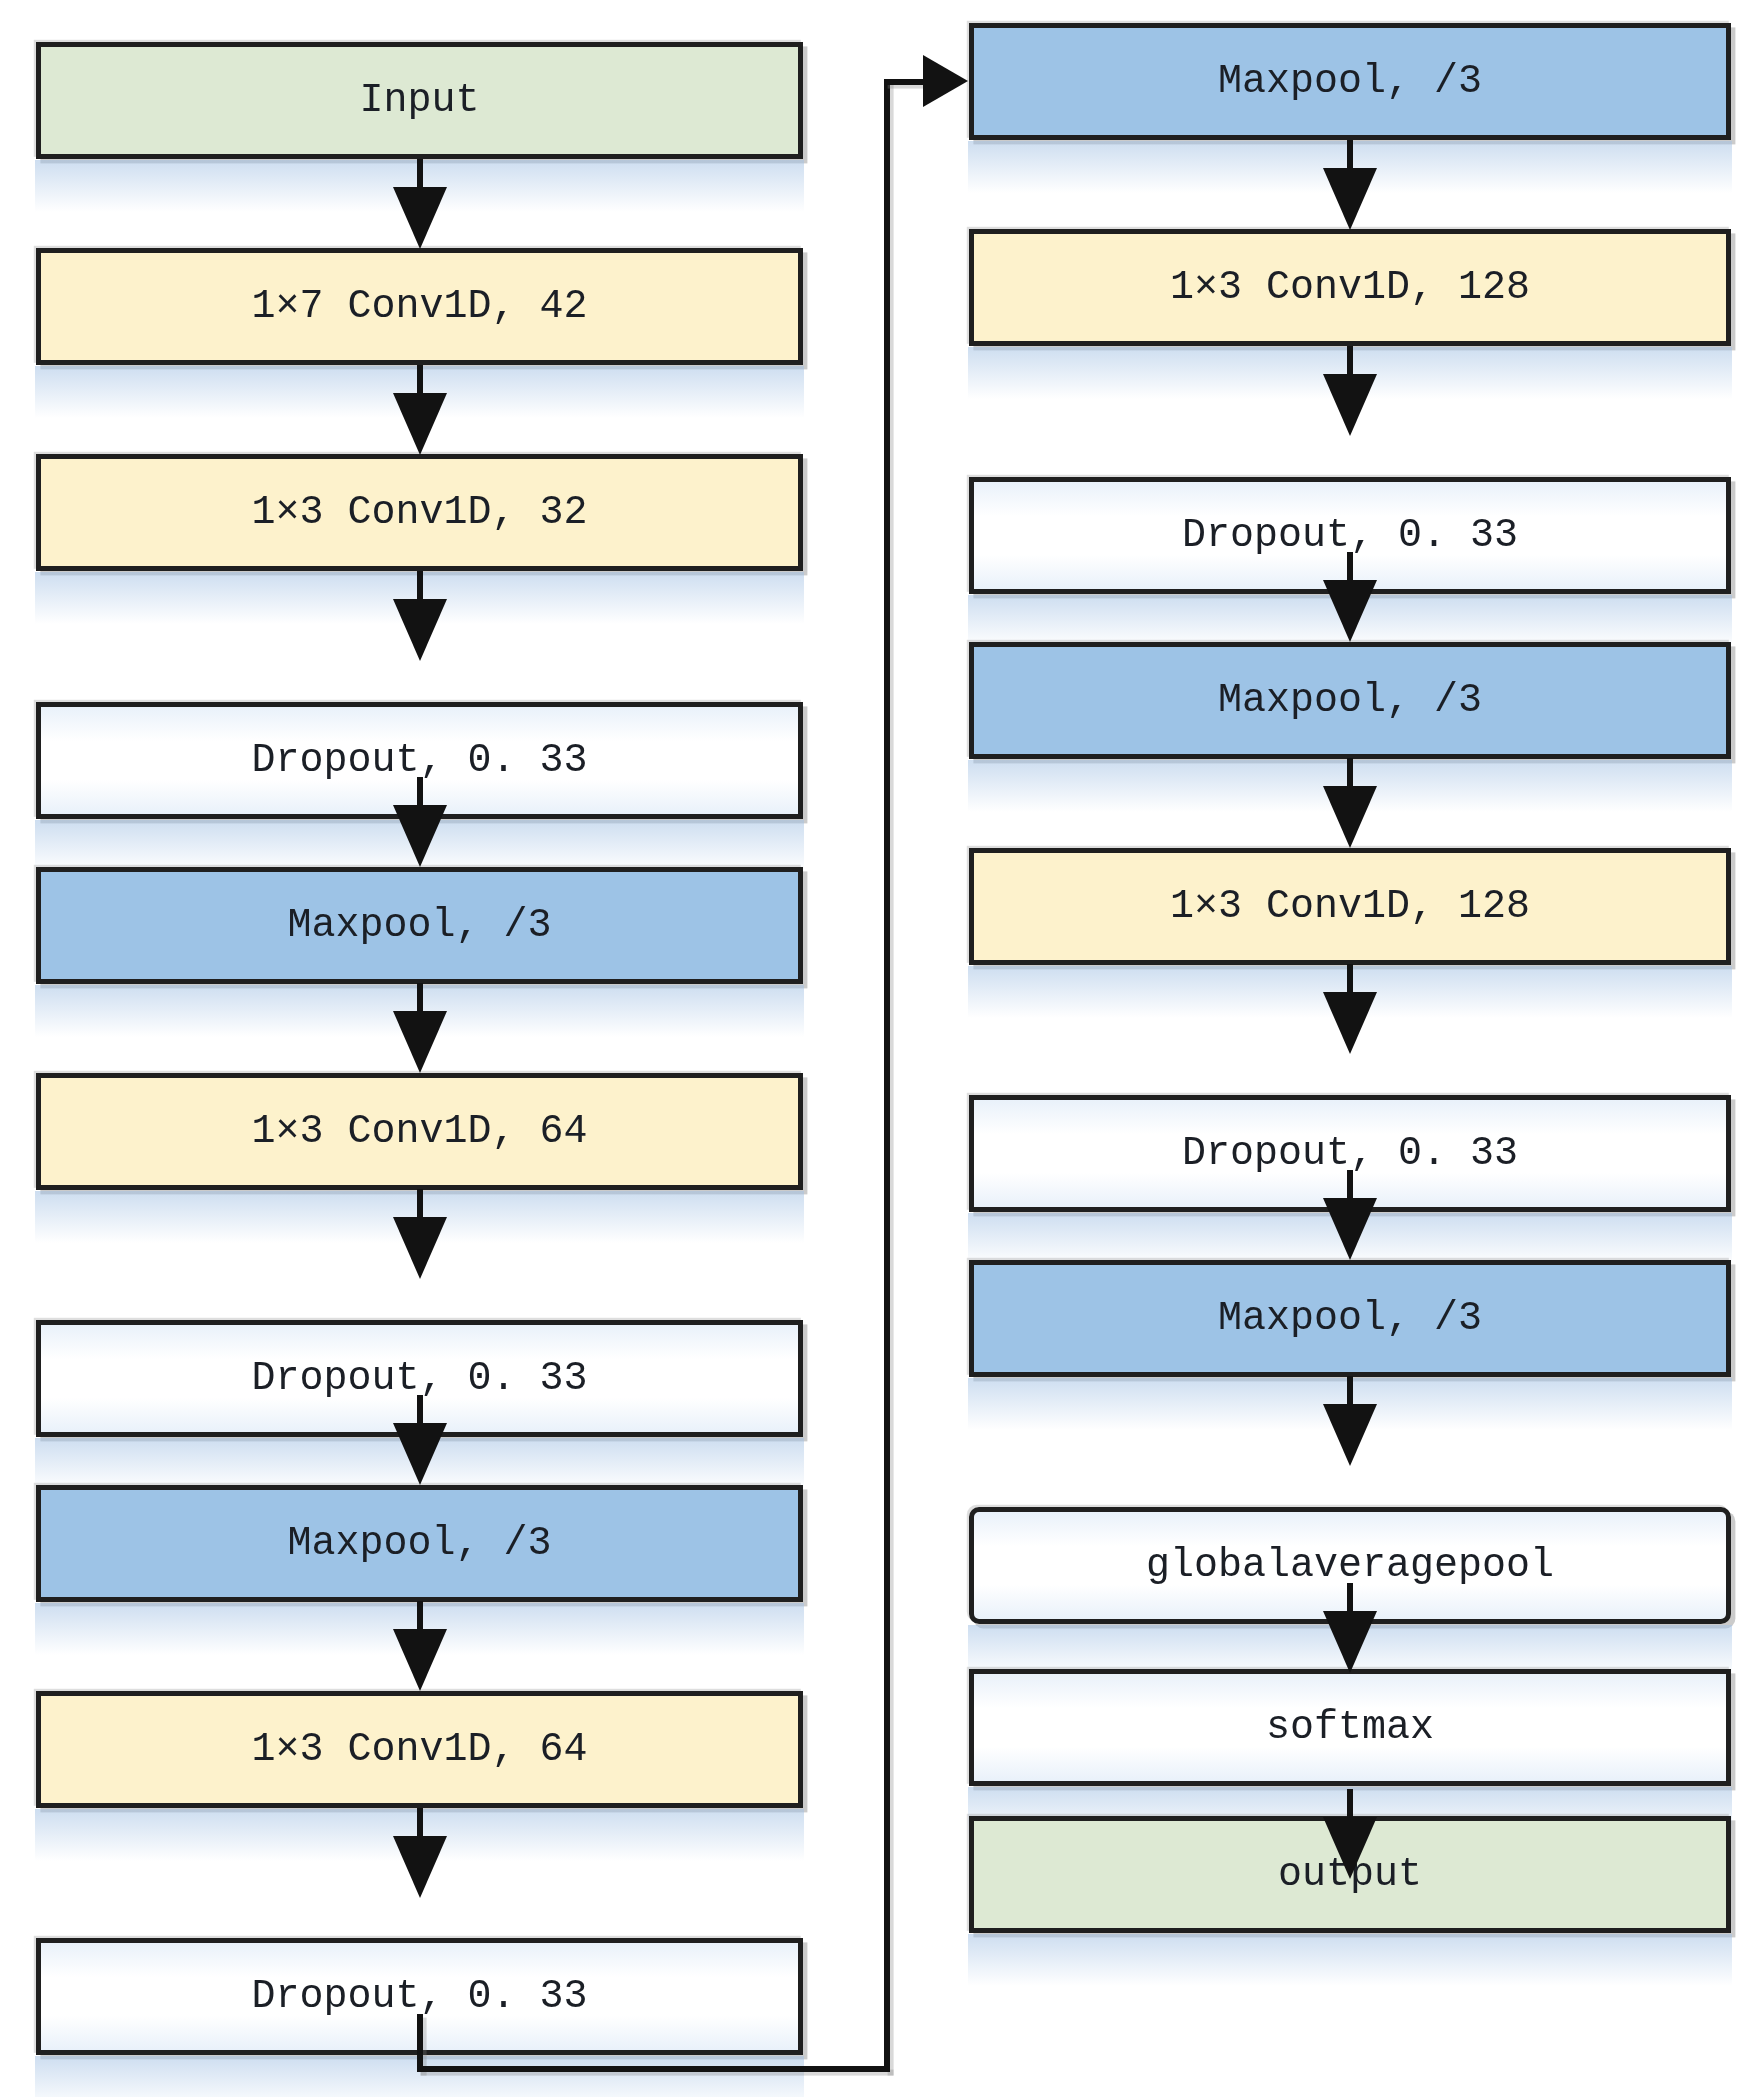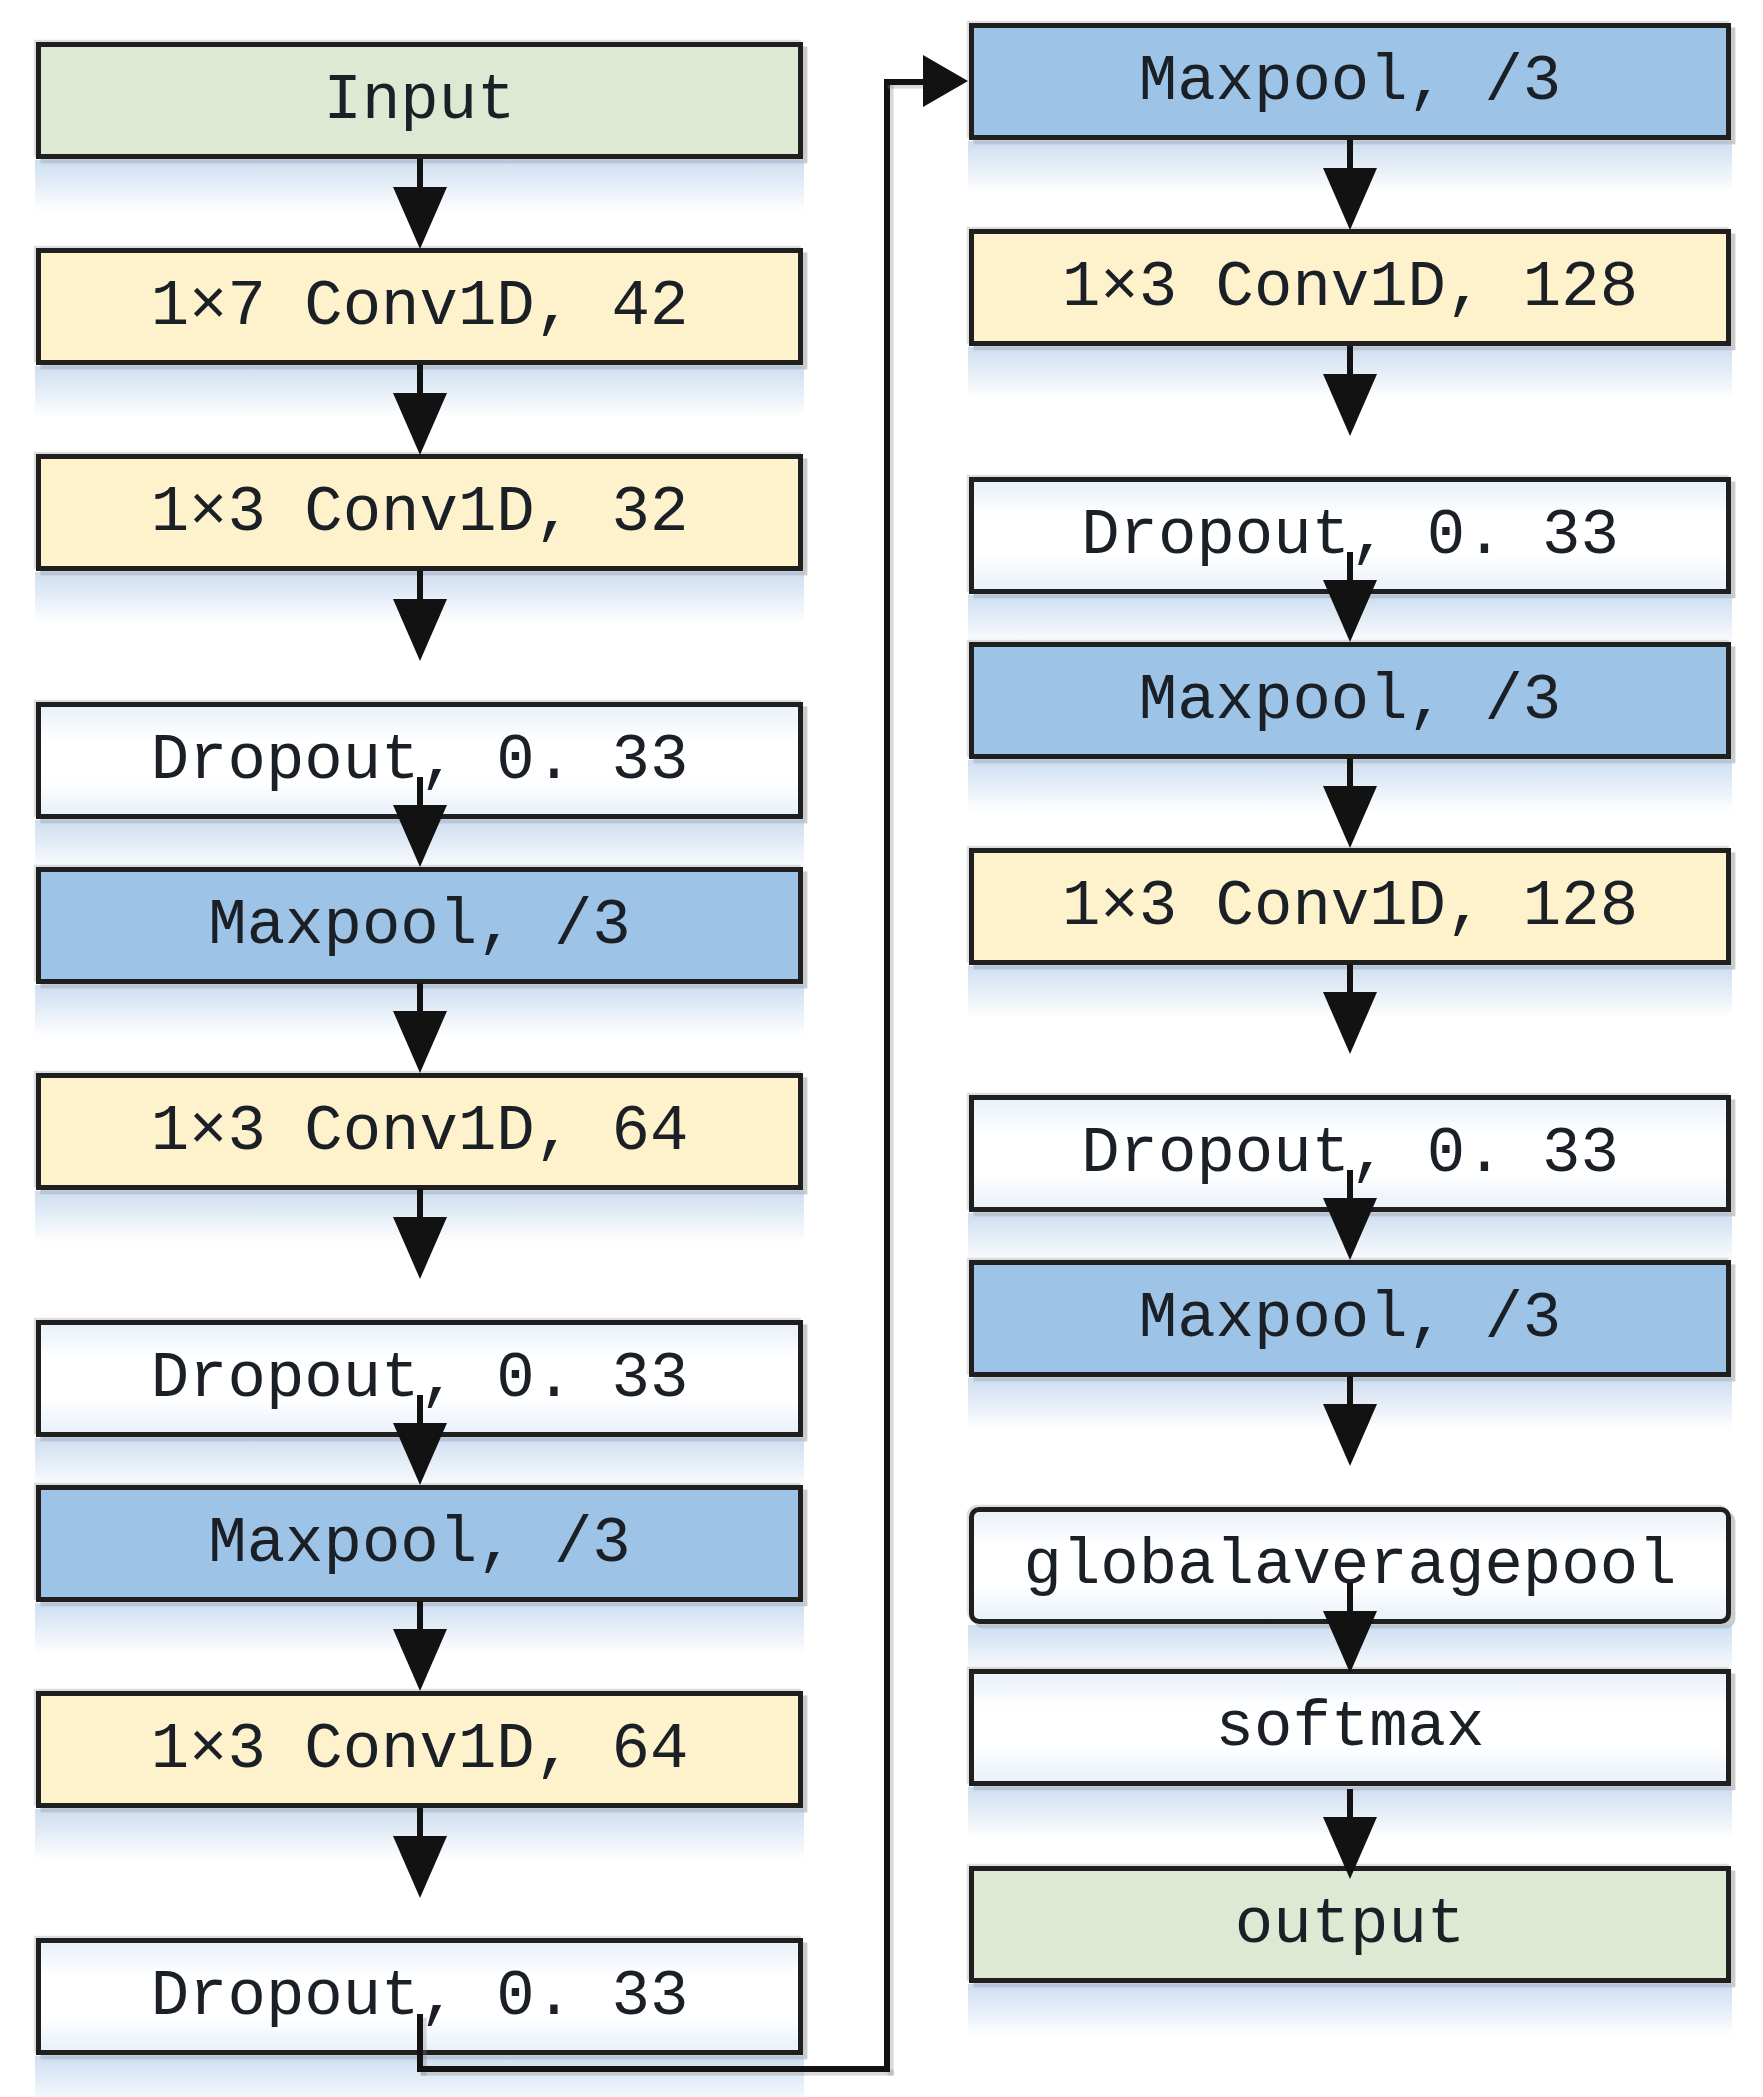--- a/index.html
+++ b/index.html
@@ -12,21 +12,21 @@
     overflow:hidden;
   }
   .box{
     position:absolute;
     box-sizing:border-box;
     height:117px;
     border:5.8px solid #1f1f1f;
     display:flex;
     align-items:center;
     justify-content:center;
-    font-size:64px;
+    font-size:40px;
     line-height:1;
     color:#1b1f26;
     box-shadow:4.4px 4.4px 0 rgba(125,125,125,0.40), -2.2px -2.2px 0 rgba(160,160,160,0.35);
     z-index:2;
   }
   .box::after{ 
     content:"";
     position:absolute;
     left:-5.8px;
     width:calc(100% + 11.7px);
@@ -204,21 +204,21 @@
     <div class="shaft"></div>
     <div class="head"></div>
   </div>
       <div class="box type-softmax" style="top: 1628px;">
     <span class="label">softmax</span>
   </div>
       <div class="arrow" style="left: 1323px; top: 1789px;">
     <div class="shaft"></div>
     <div class="head"></div>
   </div>
-      <div class="box type-io" style="top: 1866px; background: rgb(221, 233, 211);">
+      <div class="box type-io" style="top: 1816px; background: rgb(221, 233, 211);">
     <span class="label">output</span>
   </div>
     </div>
 
   <div class="seg" id="conn-drop" style="left: 417px; top: 2014px; width: 5.8px; height: 58px;"></div>
   <div class="seg" id="conn-bottom" style="left: 417px; top: 2066px; width: 473px; height: 5.8px;"></div>
   <div class="seg" id="conn-up" style="left: 884px; top: 79px; width: 5.8px; height: 1993px;"></div>
   <div class="seg" id="conn-top" style="left: 884px; top: 79px; width: 41px; height: 5.8px;"></div>
   <div id="conn-head" style="left: 923px; top: 55px;"></div>
 </div>

